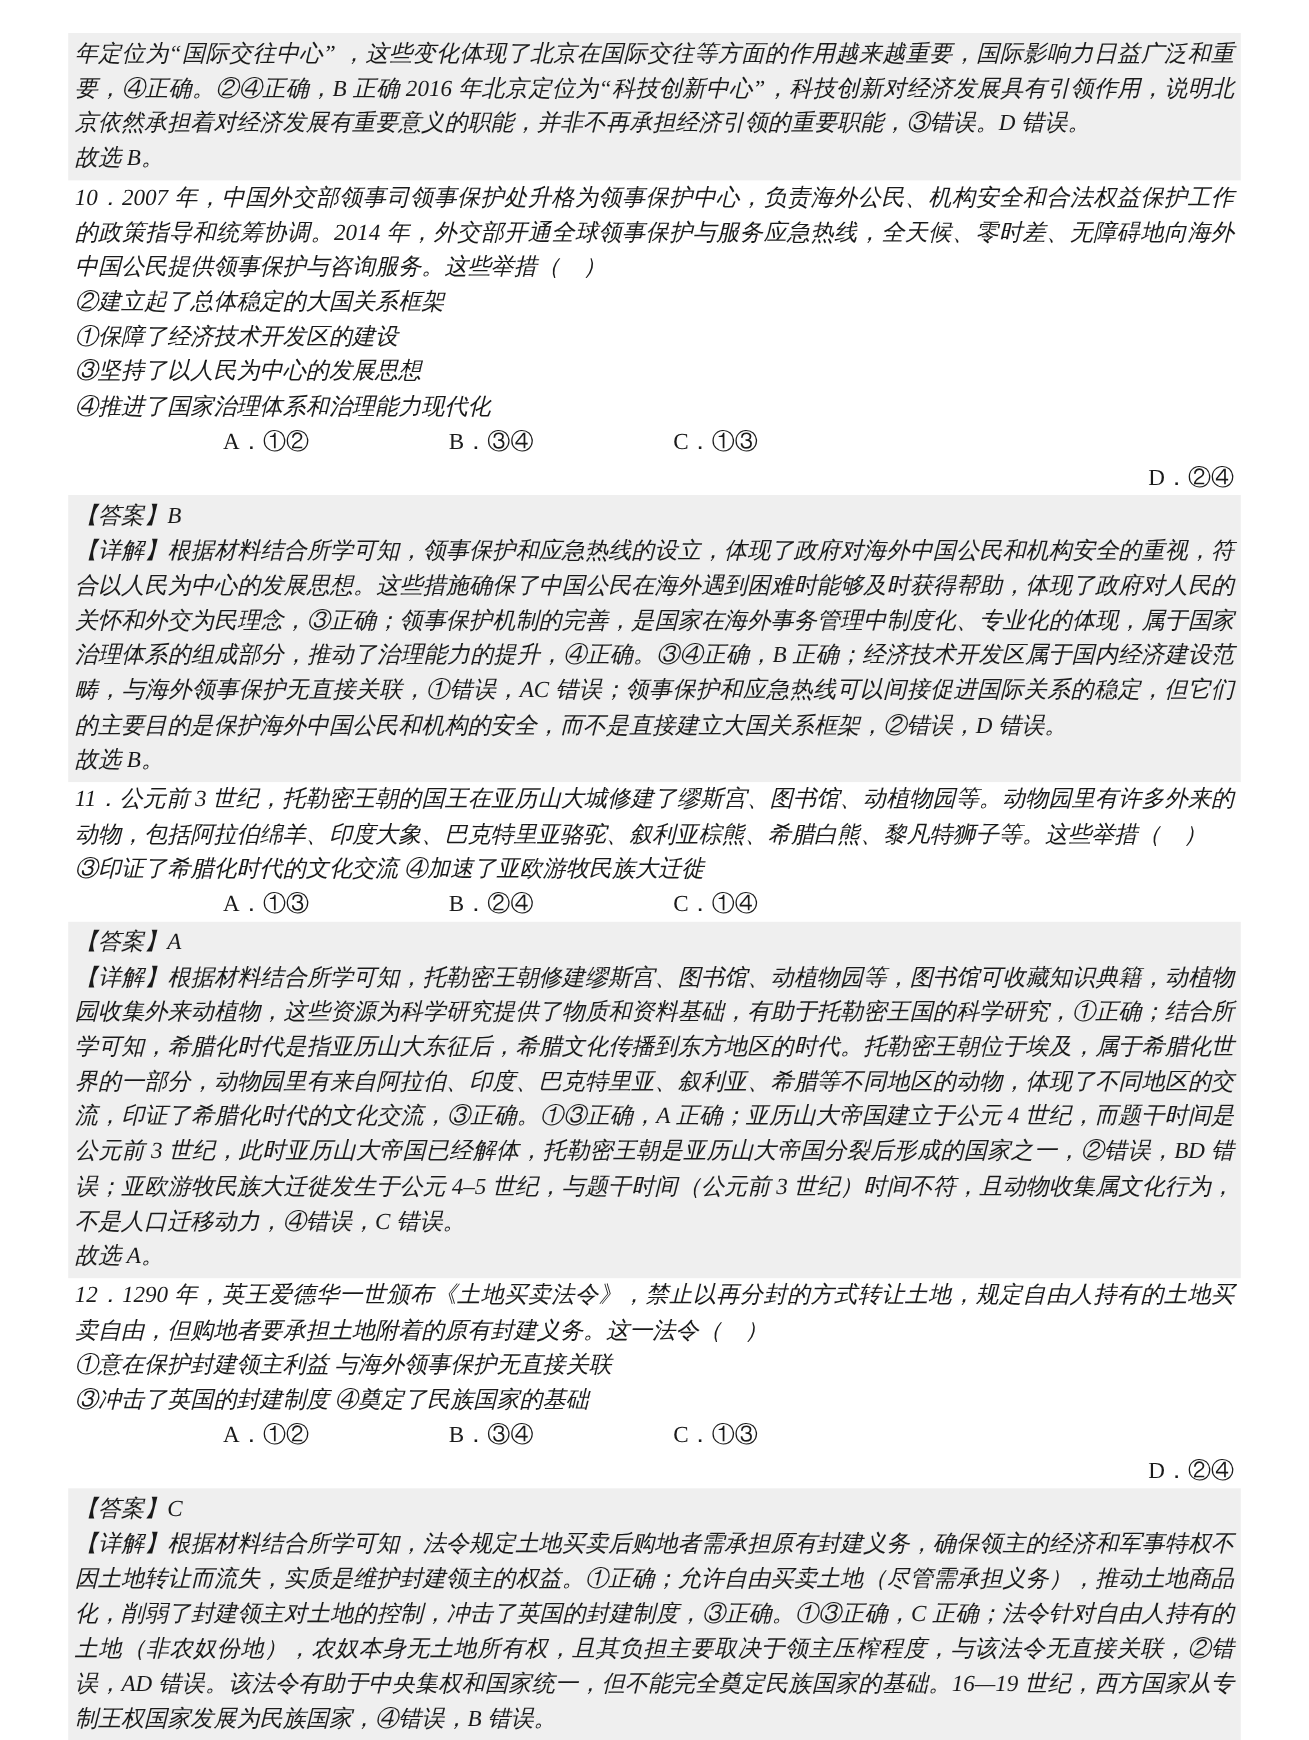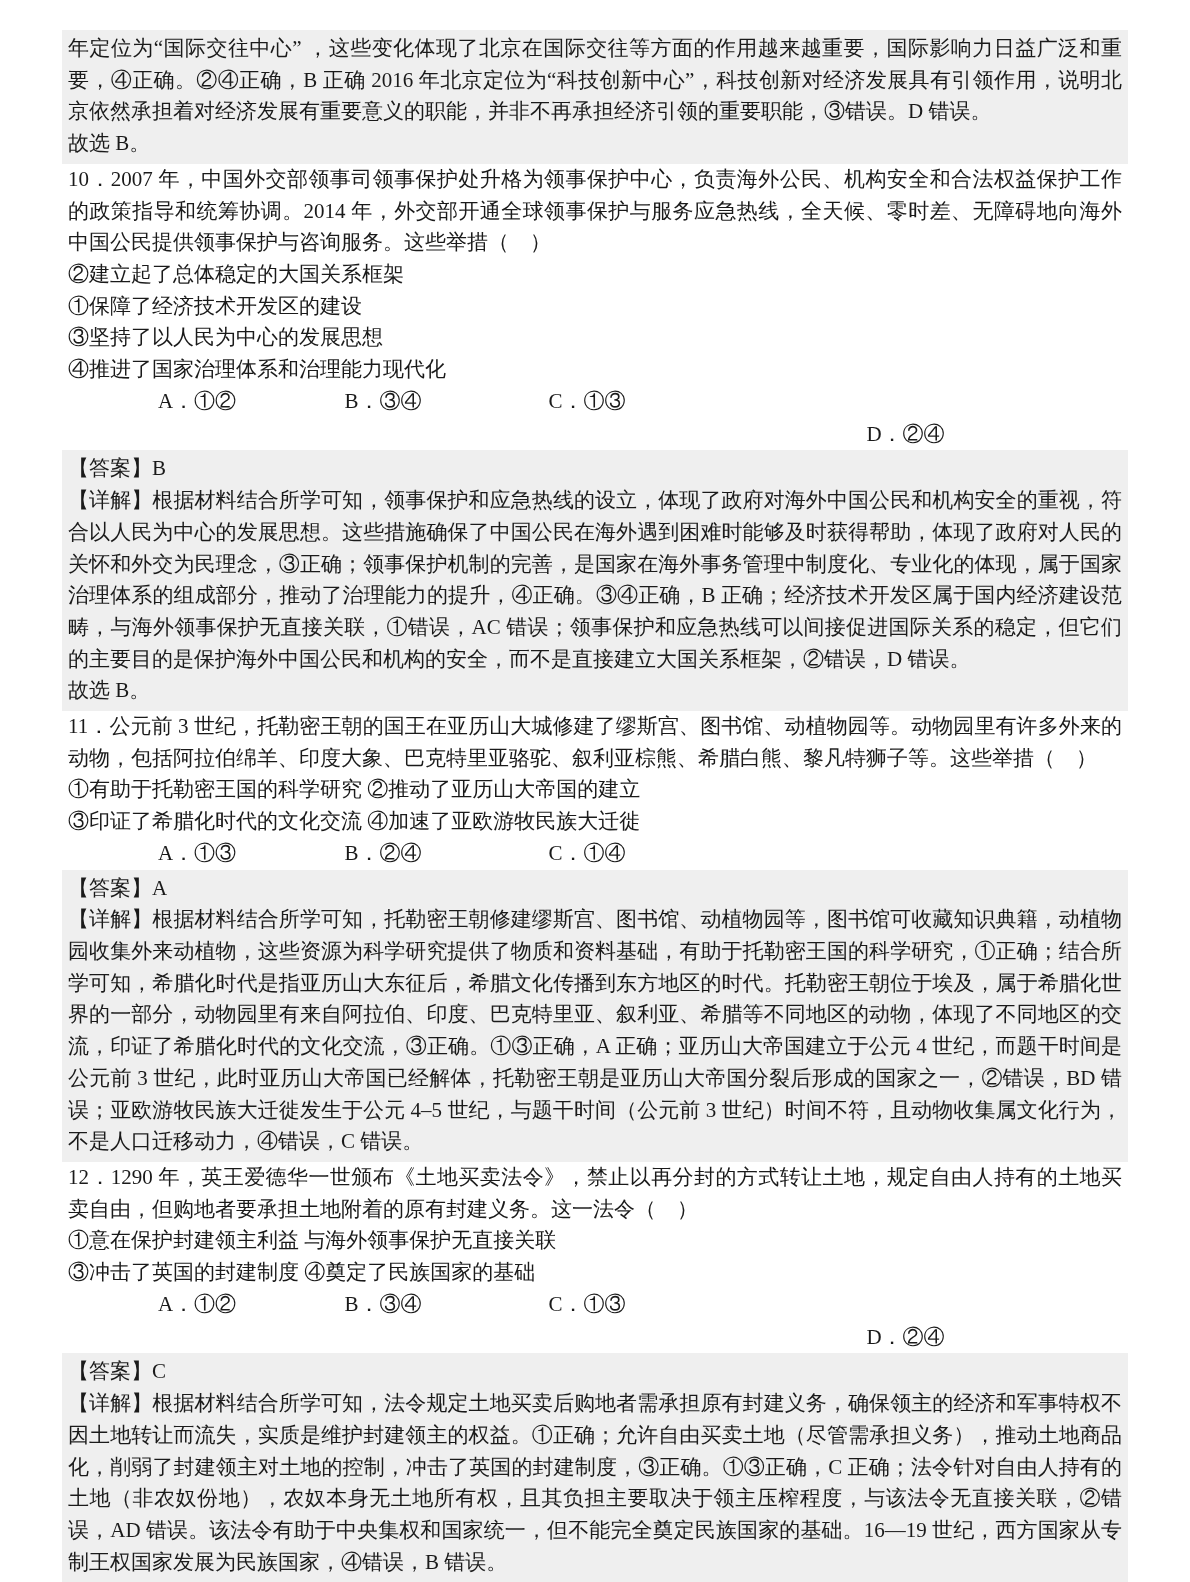--- a/index.html
+++ b/index.html
@@ -11,30 +11,30 @@
     color: #1a1a1a;
   }
   .page {
     width: 1190px;
     min-height: 1582px;
     padding: 30px 68px 10px 68px;
     font-size: 21px;
     line-height: 31.7px;
     text-align: justify;
   }
-  p { margin: 0; }
+  p { margin: 0; font-style: italic; }
   .ans-block {
     background: #efefef;
     margin: 0 -6px;
     padding: 3px 6px 4px 6px;
   }
   .choices {
     display: flex;
     padding-left: 45px;
-    text-align: center;
+    text-align: right;
     font-family: Liberation Serif, serif;
   }
   .choice-a { width: 168px; }
   .choice-b { width: 204px; }
   .choice-c { width: 204px; }
   .choice-d { flex: 1; margin-top: 33px; }
 </style>
 </head>
 <body>
 
@@ -56,30 +56,30 @@
     <span class="choice-c">C．①③</span>
     <span class="choice-d">D．②④</span>
   </div>
   <div class="ans-block">
     <p><span>【答案】</span><span>B</span></p>
     <p><span>【详解】</span><span>根据材料结合所学可知，领事保护和应急热线的设立，体现了政府对海外中国公民和机构安全的重视，符合以人民为中心的发展思想。这些措施确保了中国公民在海外遇到困难时能够及时获得帮助，体现了政府对人民的关怀和外交为民理念，③正确；领事保护机制的完善，是国家在海外事务管理中制度化、专业化的体现，属于国家治理体系的组成部分，推动了治理能力的提升，④正确。③④正确，B 正确；经济技术开发区属于国内经济建设范畴，与海外领事保护无直接关联，①错误，AC 错误；领事保护和应急热线可以间接促进国际关系的稳定，但它们的主要目的是保护海外中国公民和机构的安全，而不是直接建立大国关系框架，②错误，D 错误。</span></p>
     <p>故选 B。</p>
   </div>
 
   <p>11．公元前 3 世纪，托勒密王朝的国王在亚历山大城修建了缪斯宫、图书馆、动植物园等。动物园里有许多外来的动物，包括阿拉伯绵羊、印度大象、巴克特里亚骆驼、叙利亚棕熊、希腊白熊、黎凡特狮子等。这些举措（　）</p>
-  <p>①有助于托勒密王国的科学研究 ②推动了亚历山大帝国的建立</p>
   <p>③印证了希腊化时代的文化交流 ④加速了亚欧游牧民族大迁徙</p>
   <div class="choices">
     <span class="choice-a">A．①③</span>
     <span class="choice-b">B．②④</span>
     <span class="choice-c">C．①④</span>
   </div>
   <div class="ans-block">
     <p><span>【答案】</span><span>A</span></p>
     <p><span>【详解】</span><span>根据材料结合所学可知，托勒密王朝修建缪斯宫、图书馆、动植物园等，图书馆可收藏知识典籍，动植物园收集外来动植物，这些资源为科学研究提供了物质和资料基础，有助于托勒密王国的科学研究，①正确；结合所学可知，希腊化时代是指亚历山大东征后，希腊文化传播到东方地区的时代。托勒密王朝位于埃及，属于希腊化世界的一部分，动物园里有来自阿拉伯、印度、巴克特里亚、叙利亚、希腊等不同地区的动物，体现了不同地区的交流，印证了希腊化时代的文化交流，③正确。①③正确，A 正确；亚历山大帝国建立于公元 4 世纪，而题干时间是公元前 3 世纪，此时亚历山大帝国已经解体，托勒密王朝是亚历山大帝国分裂后形成的国家之一，②错误，BD 错误；亚欧游牧民族大迁徙发生于公元 4–5 世纪，与题干时间（公元前 3 世纪）时间不符，且动物收集属文化行为，不是人口迁移动力，④错误，C 错误。</span></p>
+    <p>故选 A。</p>
   </div>
 
   <p>12．1290 年，英王爱德华一世颁布《土地买卖法令》，禁止以再分封的方式转让土地，规定自由人持有的土地买卖自由，但购地者要承担土地附着的原有封建义务。这一法令（　）</p>
   <p>①意在保护封建领主利益 与海外领事保护无直接关联</p>
   <p>③冲击了英国的封建制度 ④奠定了民族国家的基础</p>
   <div class="choices">
     <span class="choice-a">A．①②</span>
     <span class="choice-b">B．③④</span>
     <span class="choice-c">C．①③</span>
     <span class="choice-d">D．②④</span>

